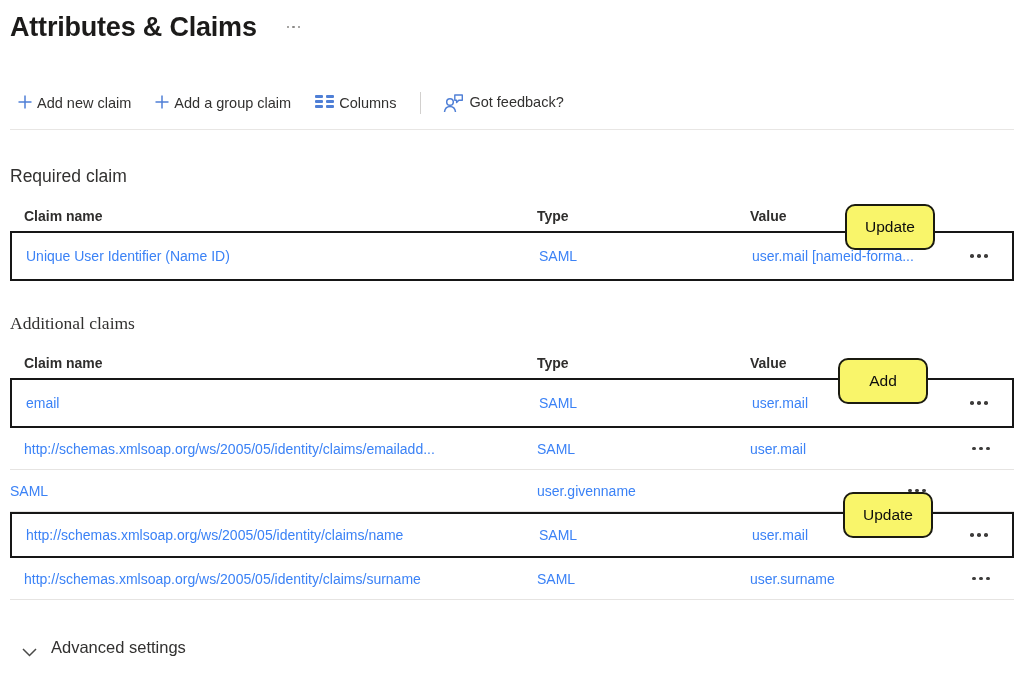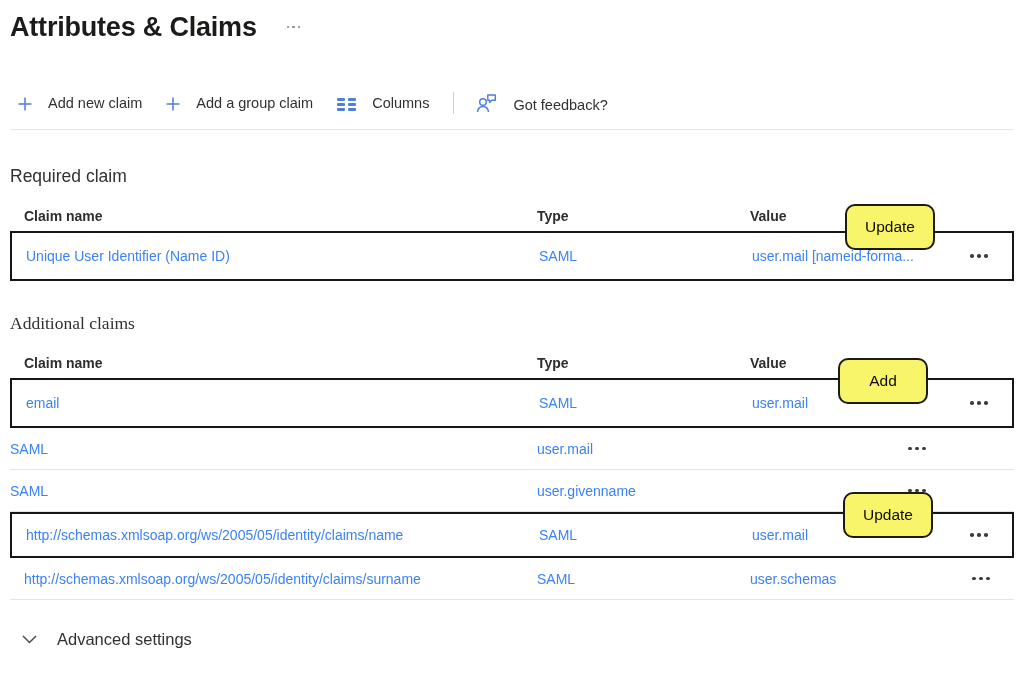--- a/index.html
+++ b/index.html
@@ -14,21 +14,21 @@
   .page { position: relative; width: 1024px; height: 673px; padding: 8px 10px 12px 10px; }
 
   
   .title-row { display: flex; align-items: center; gap: 26px; height: 38px; }
   .page-title { font-size: 27px; font-weight: bold; color: #1c1b1a; letter-spacing: -0.2px; }
   .more-dots { display: flex; gap: 3px; align-items: center; cursor: pointer; padding: 4px; }
   .more-dots i { width: 2.5px; height: 2.5px; border-radius: 50%; background: #8a8886; display: block; }
 
   
   .toolbar { display: flex; align-items: center; margin-top: 44px; height: 26px; gap: 6px; }
-  .tb-btn { display: flex; align-items: flex-end; gap: 16px; padding: 3px 10px 3px 8px; cursor: pointer; border-radius: 2px; }
+  .tb-btn { display: flex; align-items: flex-start; gap: 5px; padding: 3px 10px 3px 8px; cursor: pointer; border-radius: 2px; }
   .tb-btn span { font-size: 14.5px; color: #323130; }
   .tb-divider { width: 1px; height: 22px; background: #d2d0ce; margin: 0 8px; }
   .icon-svg { display: block; }
   .columns-icon { display: flex; gap: 3px; }
   .columns-icon .col { display: flex; flex-direction: column; gap: 2.5px; }
   .columns-icon .col i { display: block; width: 8px; height: 2.6px; background: #4f7fd6; border-radius: 1px; }
 
   .top-rule { height: 1px; background: #e8e6e4; margin-top: 13px; }
 
   
@@ -48,21 +48,21 @@
   .thead .cell { font-size: 14px; font-weight: bold; color: #2f2e2d; }
   .cell { font-size: 14px; color: #3b82f6; white-space: nowrap; overflow: hidden; }
   .data-row { height: 42px; border-bottom: 1px solid #e6e4e2; cursor: pointer; }
   .boxed { border: 2px solid #161616; height: 50px; border-bottom: 2px solid #161616; }
   .boxed.thin { height: 46px; }
   .menu-cell { display: flex; justify-content: flex-end; padding-right: 22px; }
   .row-menu { display: flex; gap: 3.5px; padding: 6px 2px; cursor: pointer; }
   .row-menu i { width: 3.6px; height: 3.6px; border-radius: 50%; background: #3d3c3b; display: block; }
 
   
-  .advanced { display: flex; align-items: center; gap: 20px; margin-top: 30px; margin-left: 12px; cursor: pointer; }
+  .advanced { display: flex; align-items: flex-end; gap: 14px; margin-top: 38px; margin-left: 12px; cursor: pointer; }
   .advanced span { font-size: 16.5px; color: #323130; }
 
   
   .callout {
     position: absolute;
     width: 90px; height: 46px;
     background: #f9f56a;
     border: 2.5px solid #1b1b10;
     border-radius: 10px;
     display: flex; align-items: center; justify-content: center;
@@ -168,20 +168,21 @@
       <div class="cell menu-cell">
           <div class="row-menu">
             <i></i>
             <i></i>
             <i></i>
           </div>
         </div>
     </div>
 
     <div class="trow data-row">
+      <div class="cell c1">http://schemas.xmlsoap.org/ws/2005/05/identity/claims/emailadd...</div>
       <div class="cell">SAML</div>
       <div class="cell">user.mail</div>
       <div class="cell menu-cell">
           <div class="row-menu">
             <i></i>
             <i></i>
             <i></i>
           </div>
         </div>
     </div>
@@ -207,21 +208,21 @@
             <i></i>
             <i></i>
             <i></i>
           </div>
         </div>
     </div>
 
     <div class="trow data-row">
       <div class="cell c1">http://schemas.xmlsoap.org/ws/2005/05/identity/claims/surname</div>
       <div class="cell">SAML</div>
-      <div class="cell">user.schemas</div>
+      <div class="cell">user.surname</div>
       <div class="cell menu-cell">
           <div class="row-menu">
             <i></i>
             <i></i>
             <i></i>
           </div>
         </div>
     </div>
   </div>
 

